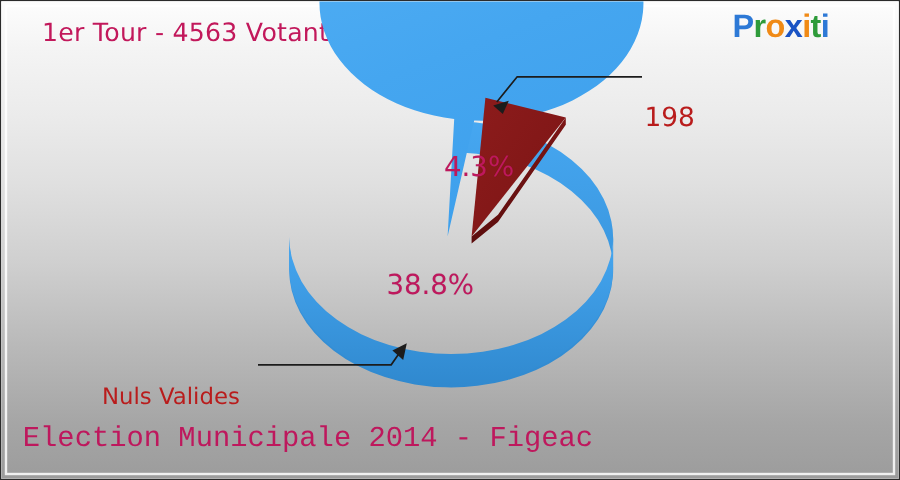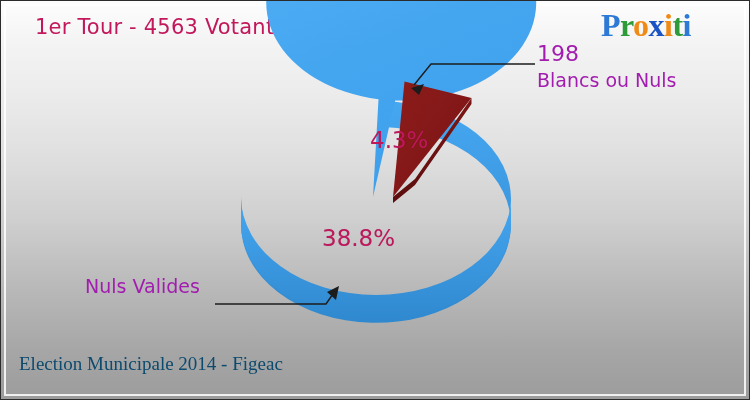--- a/index.html
+++ b/index.html
@@ -49,70 +49,71 @@
     white-space: nowrap;
     font-family: "DejaVu Sans", sans-serif;
     font-weight: 400;
   }
 
   
   #logo {
     position: absolute;
     right: 58px;
     top: 8px;
-    font-size: 32px;
+    font-size: 27px;
     font-weight: 700;
     letter-spacing: -0.5px;
-    font-family: Liberation Serif, serif;
+    font-family: Liberation Sans, sans-serif;
     white-space: nowrap;
     line-height: 1;
   }
   #logo span { position: relative; }
   .lg-blue   { color: #2d79d6; }
   .lg-green  { color: #2e9b3a; }
   .lg-orange { color: #f08a16; }
   .lg-x      { color: #1a53c4; font-weight: 800; }
 
   
   #pie-wrap {
     position: absolute;
     left: 0; top: 0;
     width: 750px; height: 400px;
   }
 
   
   .callout {
     position: absolute;
     white-space: nowrap;
-    color: #a21caf;
+    color: #b91c1c;
     font-family: "DejaVu Sans", sans-serif;
     font-weight: 400;
+    margin-top: 45px;
   }
   .callout .cval {
     display: block;
     font-size: 22px;
     line-height: 26px;
   }
   .callout .clab {
     display: block;
     font-size: 19px;
     line-height: 26px;
   }
   #callout-blancs { left: 536px; top: 40px; text-align: left; }
   #callout-valides { left: 84px; top: 272px; text-align: left; }
 
   
   #footer-text {
     position: absolute;
     left: 18px;
     top: 352px;
-    font-size: 19px;
-    color: #0c4a6e;
-    white-space: nowrap;
-    font-family: Liberation Serif, serif;
+    font-size: 24px;
+    color: #be185d;
+    white-space: nowrap;
+    font-family: Liberation Mono, monospace;
   }
 
   
   .slice-pct {
     position: absolute;
     color: #be185d;
     font-size: 23px;
     font-family: "DejaVu Sans", sans-serif;
     white-space: nowrap;
     text-shadow: 0 0 1px rgba(0,0,0,0.10);
@@ -197,21 +198,20 @@
         <polygon points="338,285 335,299 326,291" fill="#1c1c1c"></polygon>
       </g>
     </svg>
   </div>
 
   <div class="slice-pct" id="pct-blancs">4.3%</div>
   <div class="slice-pct" id="pct-valides">38.8%</div>
 
   <div class="callout" id="callout-blancs">
     <span class="cval">198</span>
-    <span class="clab">Blancs ou Nuls</span>
   </div>
 
   <div class="callout" id="callout-valides">
     <span class="clab">Nuls Valides</span>
   </div>
 
   <div id="footer-text">Election Municipale 2014 - Figeac</div>
 </div>
 
 </body></html>

